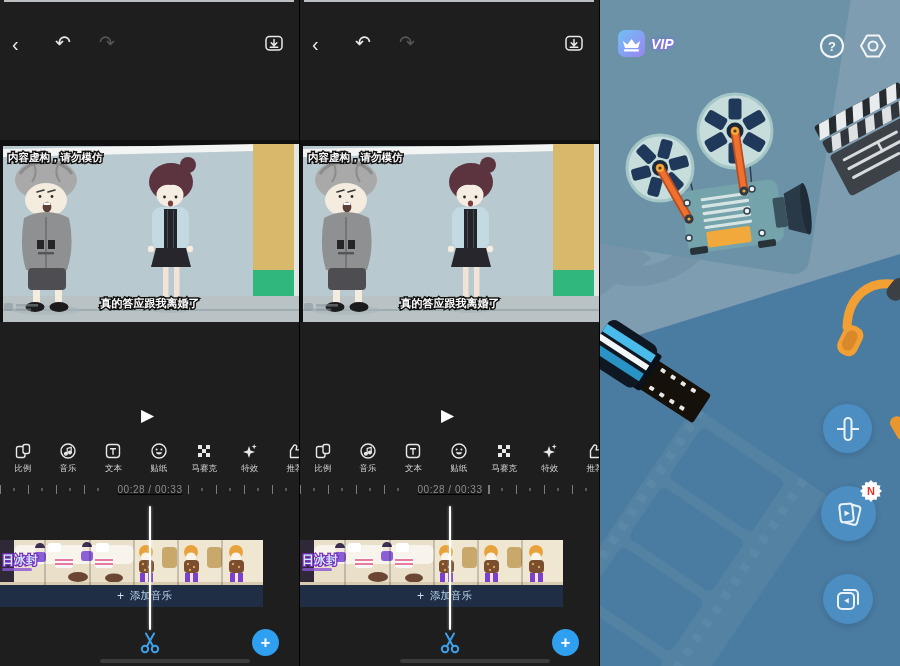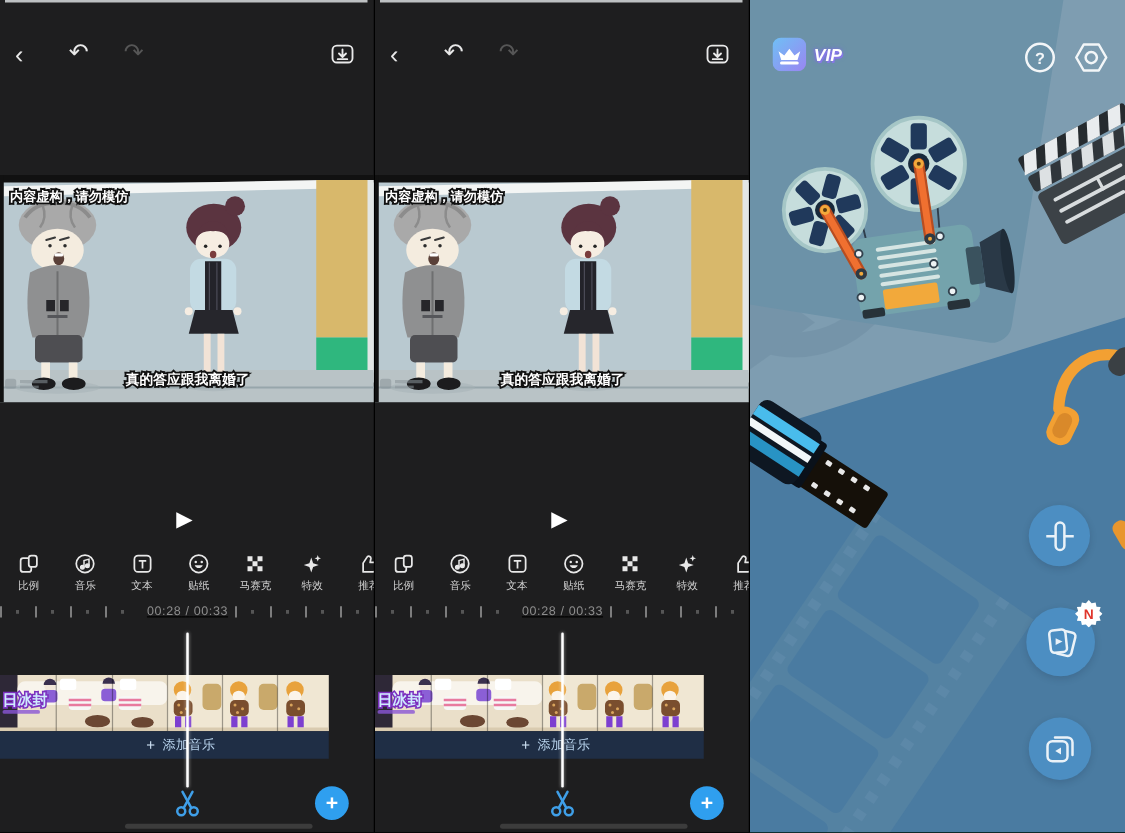--- a/index.html
+++ b/index.html
@@ -2,21 +2,21 @@
 <html><head>
 <meta charset="utf-8">
 <style>
   html,body{margin:0;padding:0;background:#000;}
   .app{width:900px;height:666px;display:flex;overflow:hidden;font-family:"Liberation Sans",sans-serif;position:relative;}
   .panel{position:relative;flex:0 0 300px;width:300px;height:666px;background:#1e1e1f;overflow:hidden;box-sizing:border-box;border-right:1px solid #000;}
   .topline{position:absolute;top:0;left:4px;width:290px;height:2px;background:#d9dddf;opacity:.85;}
   .icon-btn{position:absolute;color:#e9e9e9;line-height:1;cursor:pointer;}
   .video{position:absolute;top:140px;left:0;width:300px;height:182px;}
   .playbtn{position:absolute;top:407px;left:141px;font-size:17px;color:#fff;line-height:1;cursor:pointer;}
-  .toolbar{position:absolute;top:441px;left:0;width:318px;height:38px;display:flex;justify-content:center;}
+  .toolbar{position:absolute;top:441px;left:0;width:318px;height:38px;display:flex;}
   .tb-item{width:45.4px;display:flex;flex-direction:column;align-items:center;justify-content:flex-start;cursor:pointer;}
   .tb-ic{height:19px;display:flex;align-items:center;}
   .tb-label{font-size:8.5px;color:#d2d2d2;margin-top:3px;white-space:nowrap;}
   .ruler{position:absolute;top:479px;left:0;width:300px;height:20px;display:flex;align-items:center;text-decoration:underline;}
   .ticks{flex:1;height:10px;background:
     repeating-linear-gradient(90deg,#7d7d7d 0 1.5px,transparent 1.5px 28px) left center/100% 9px no-repeat,
     repeating-linear-gradient(90deg,transparent 0 13px,#565656 13px 15px,transparent 15px 28px) left center/100% 3px no-repeat;}
   .time{font-size:10px;color:#8d8d8d;padding:0 6px;white-space:nowrap;letter-spacing:.5px;}
   .thumbs{position:absolute;top:540px;left:0;width:263px;height:45px;}
   .addmusic{position:absolute;top:585px;left:0;width:263px;height:22px;background:#1f2e45;display:flex;align-items:center;justify-content:flex-start;padding-left:117px;box-sizing:border-box;color:#b9d4ee;font-size:10.5px;gap:6px;cursor:pointer;}

